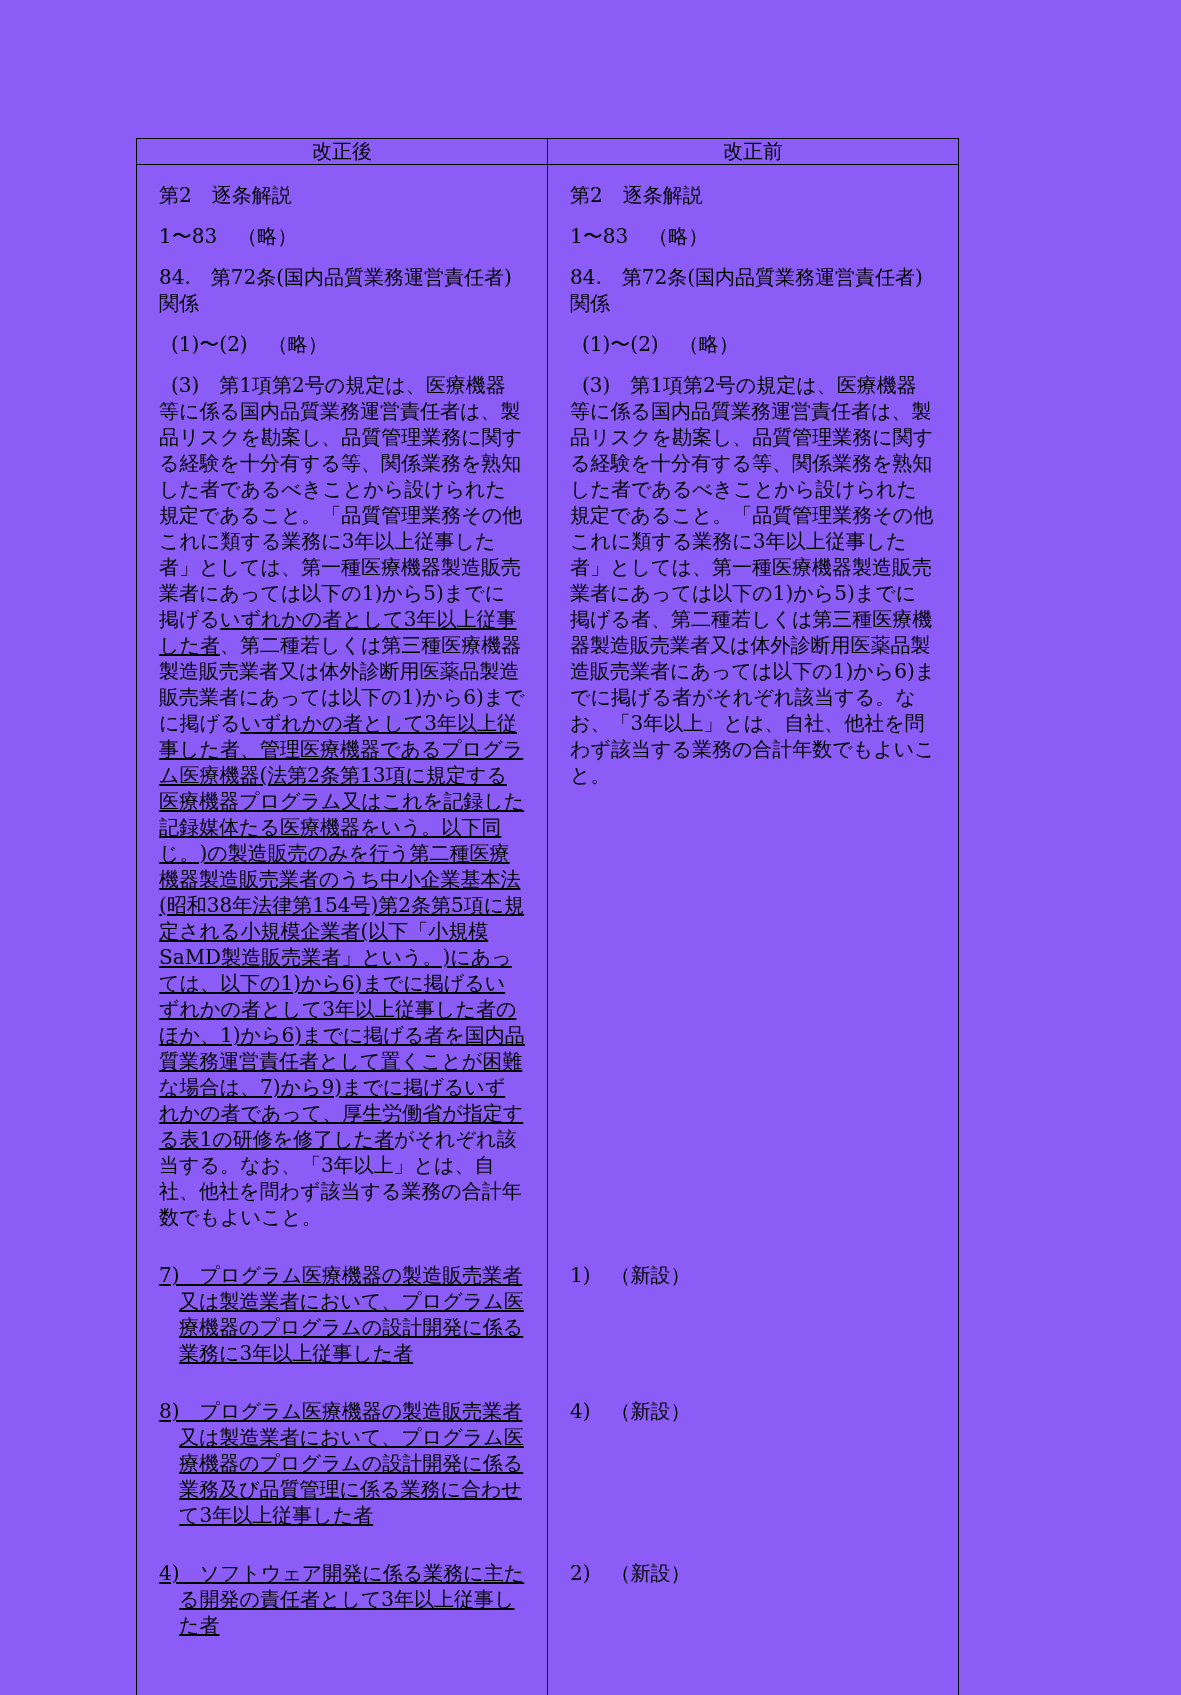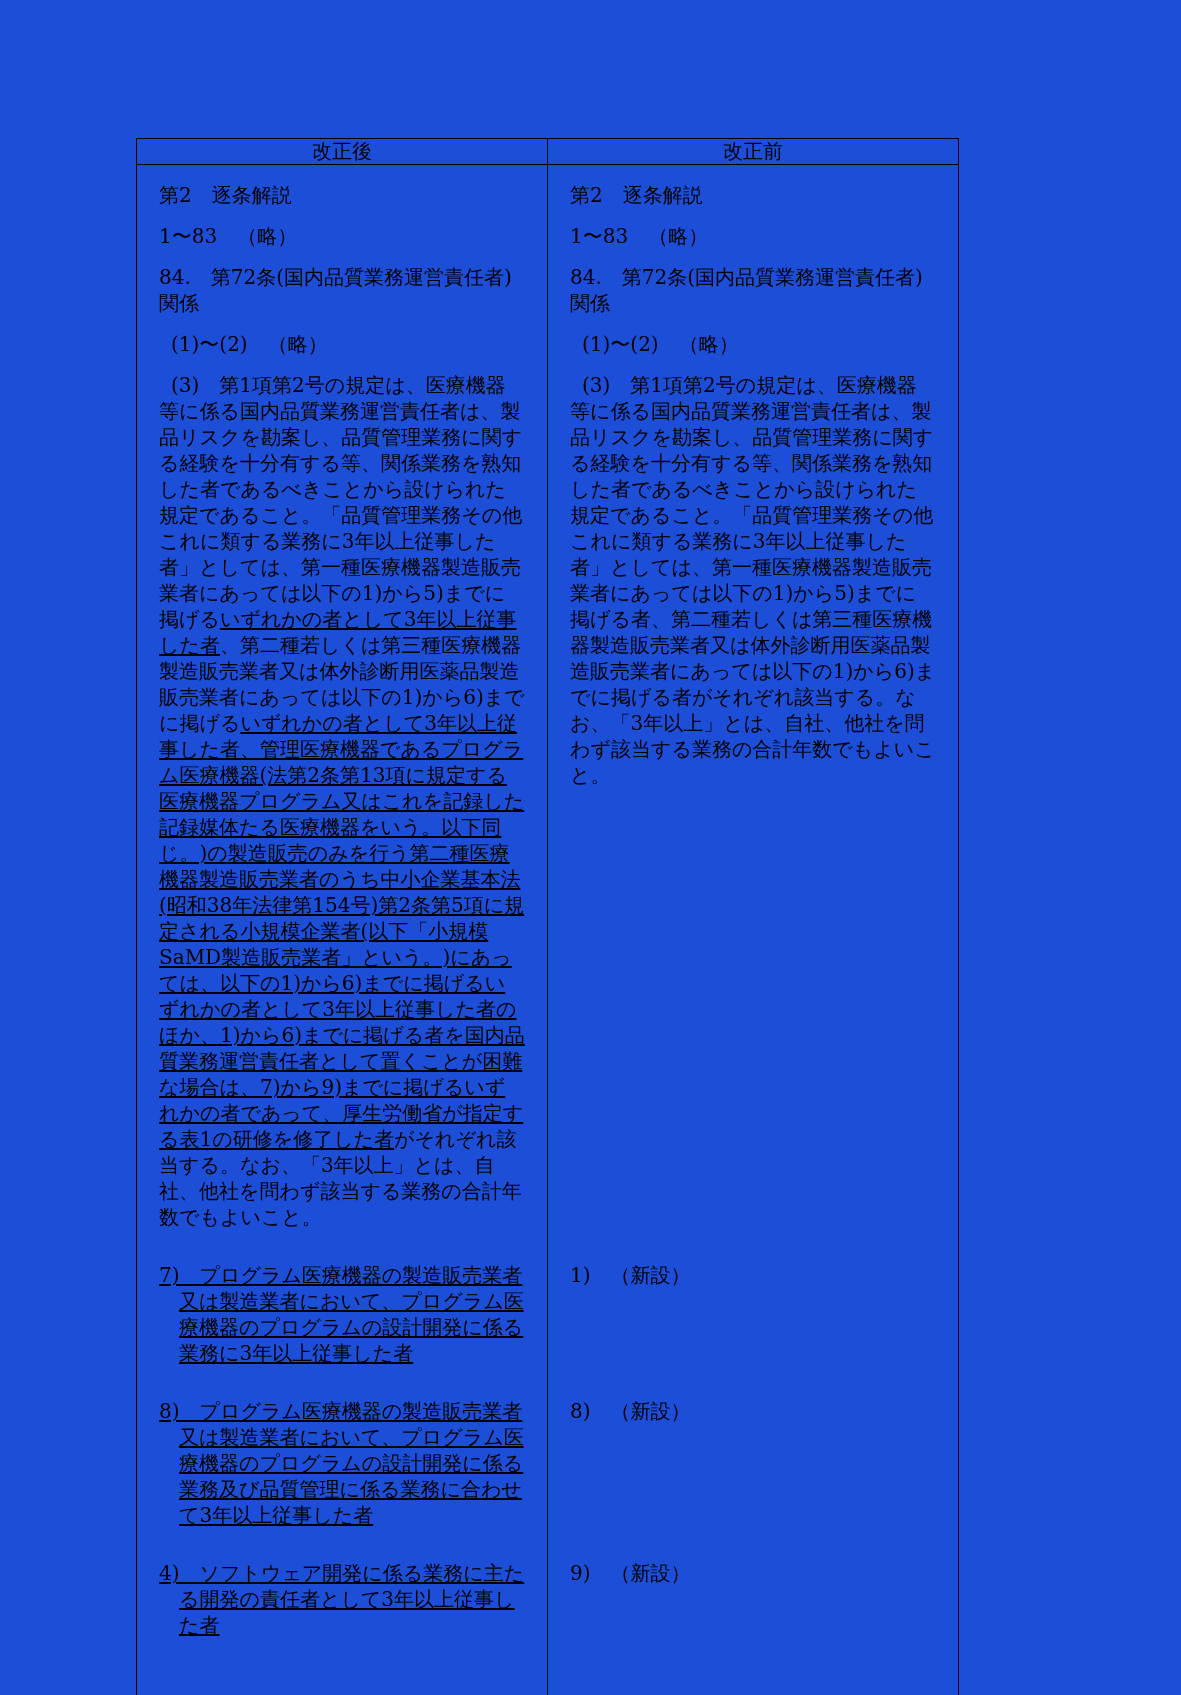--- a/index.html
+++ b/index.html
@@ -3,21 +3,21 @@
 <meta charset="utf-8">
 <style>
   * { box-sizing: border-box; }
   html, body { margin: 0; padding: 0; }
   body { background: #ffffff; }
 
   .page {
     position: relative;
     width: 1181px;
     height: 1695px;
-    background: #1d4ed8;
+    background: #8b5cf6;
     color: #000000;
     font-family: "DejaVu Serif", "Liberation Serif", serif;
     font-size: 20px;
     line-height: 26px;
   }
 
   .cmp-table {
     position: absolute;
     left: 136px;
     top: 138px;
@@ -95,26 +95,26 @@
           </td>
           <td>
             <div class="para item"><span>1)　（新設）</span></div>
           </td>
         </tr>
         <tr>
           <td>
             <div class="para item"><span class="ins">8)　プログラム医療機器の製造販売業者又は製造業者において、プログラム医療機器のプログラムの設計開発に係る業務及び品質管理に係る業務に合わせて3年以上従事した者</span></div>
           </td>
           <td>
-            <div class="para item"><span>8)　（新設）</span></div>
+            <div class="para item"><span>4)　（新設）</span></div>
           </td>
         </tr>
         <tr>
           <td>
             <div class="para item"><span class="ins">4)　ソフトウェア開発に係る業務に主たる開発の責任者として3年以上従事した者</span></div>
           </td>
           <td>
-            <div class="para item"><span>9)　（新設）</span></div>
+            <div class="para item"><span>2)　（新設）</span></div>
           </td>
         </tr>
       </tbody>
   </table>
 </div>
 
 </body></html>

